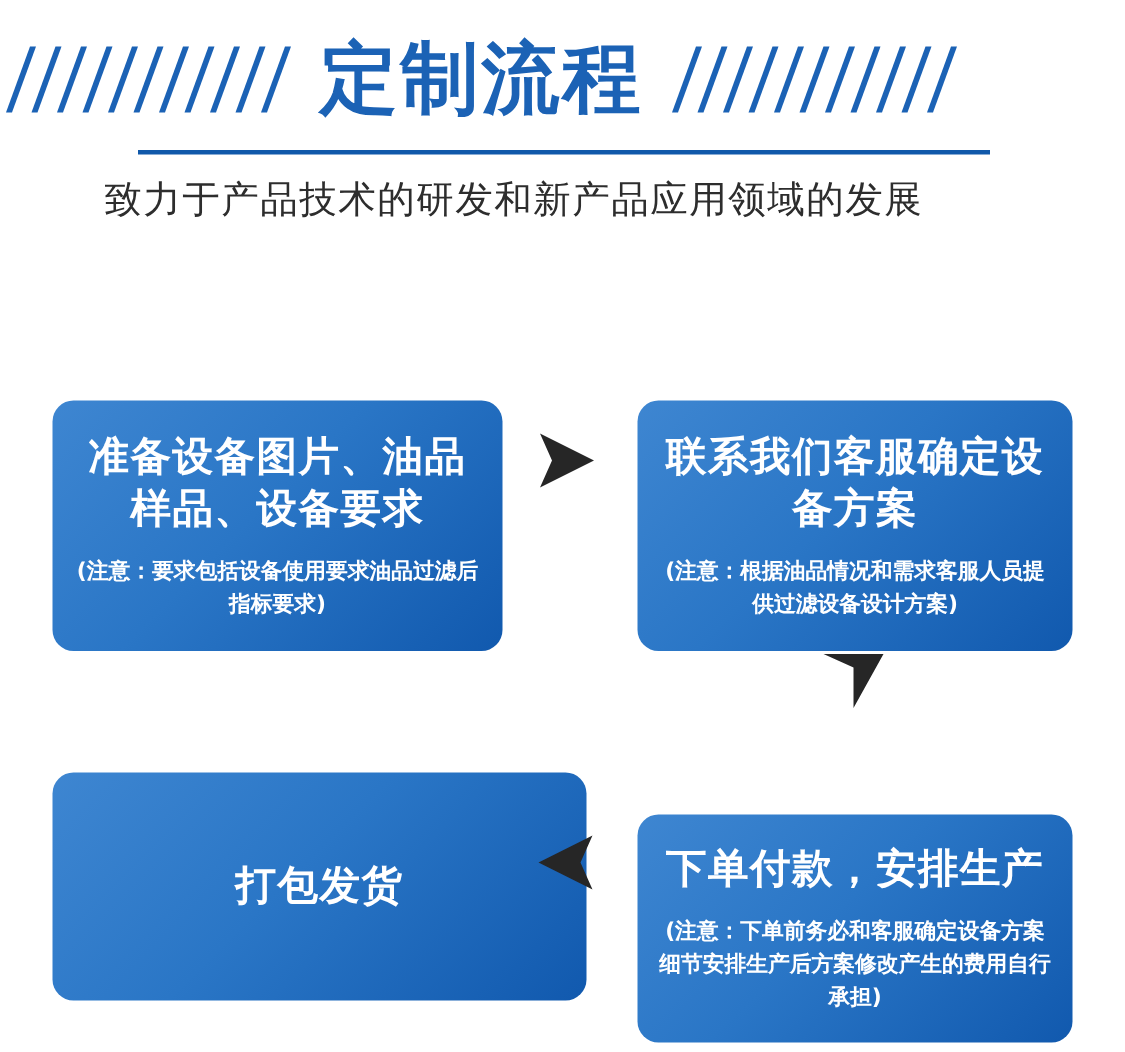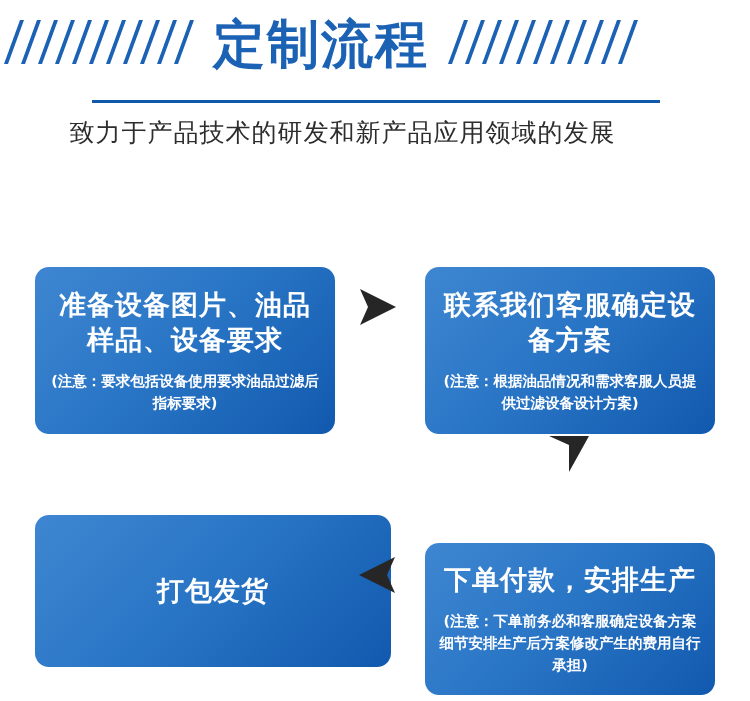--- a/index.html
+++ b/index.html
@@ -8,21 +8,21 @@
     background:#ffffff;
     font-family:"Liberation Sans","DejaVu Sans",sans-serif;
     position:relative;overflow:hidden;
   }
   .stage{position:relative;width:750px;height:701px;}
 
   
   .header{position:absolute;left:0;top:0;width:750px;height:170px;}
   .title-row{
     position:absolute;left:0;top:18px;width:642px;height:70px;
-    display:flex;justify-content:center;gap:14px;
+    display:flex;align-items:center;justify-content:center;gap:14px;
   }
   .slashes{display:flex;align-items:center;height:48px;}
   .slashes span{
     display:block;width:4px;height:44px;background:#1b62b5;
     transform:skewX(-20deg);margin-right:13px;
   }
   .slashes.right span{margin-right:0;margin-left:13px;}
   .main-title{
     font-size:52px;font-weight:bold;color:#1b62b5;
     letter-spacing:2px;line-height:1;white-space:nowrap;

